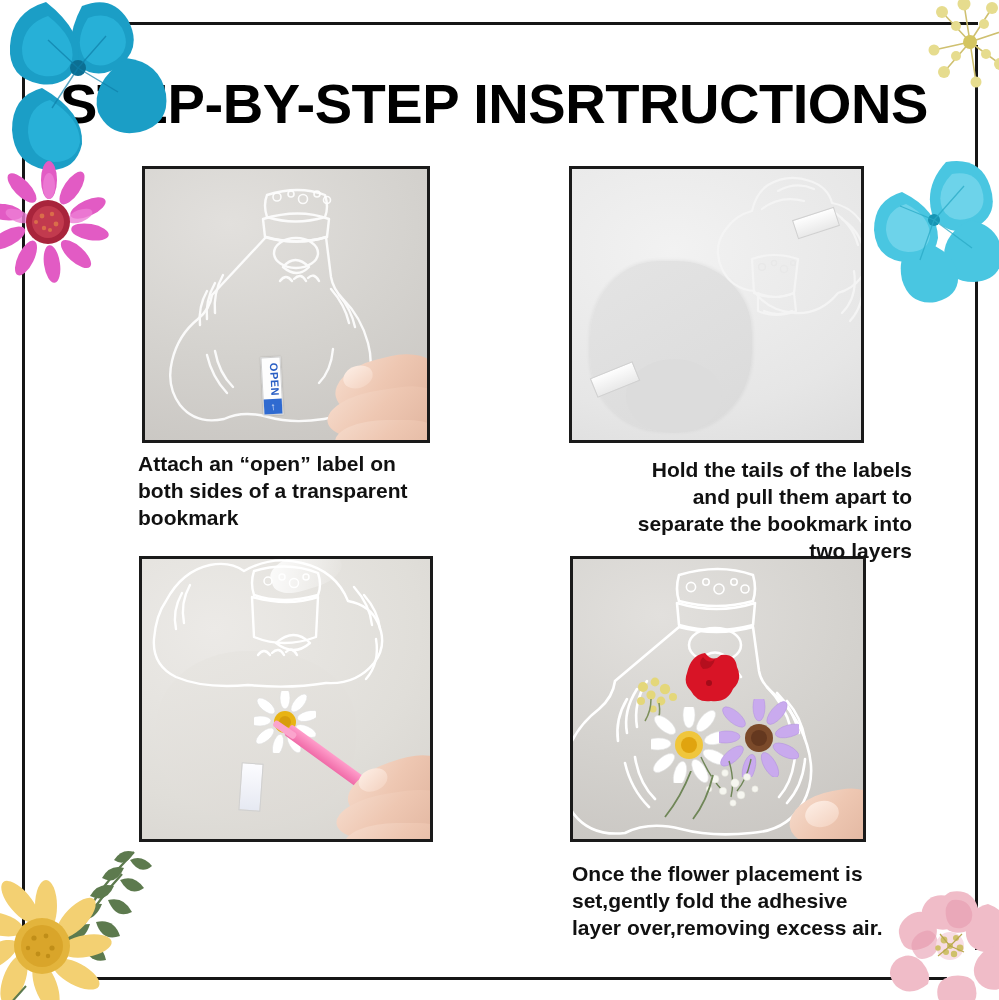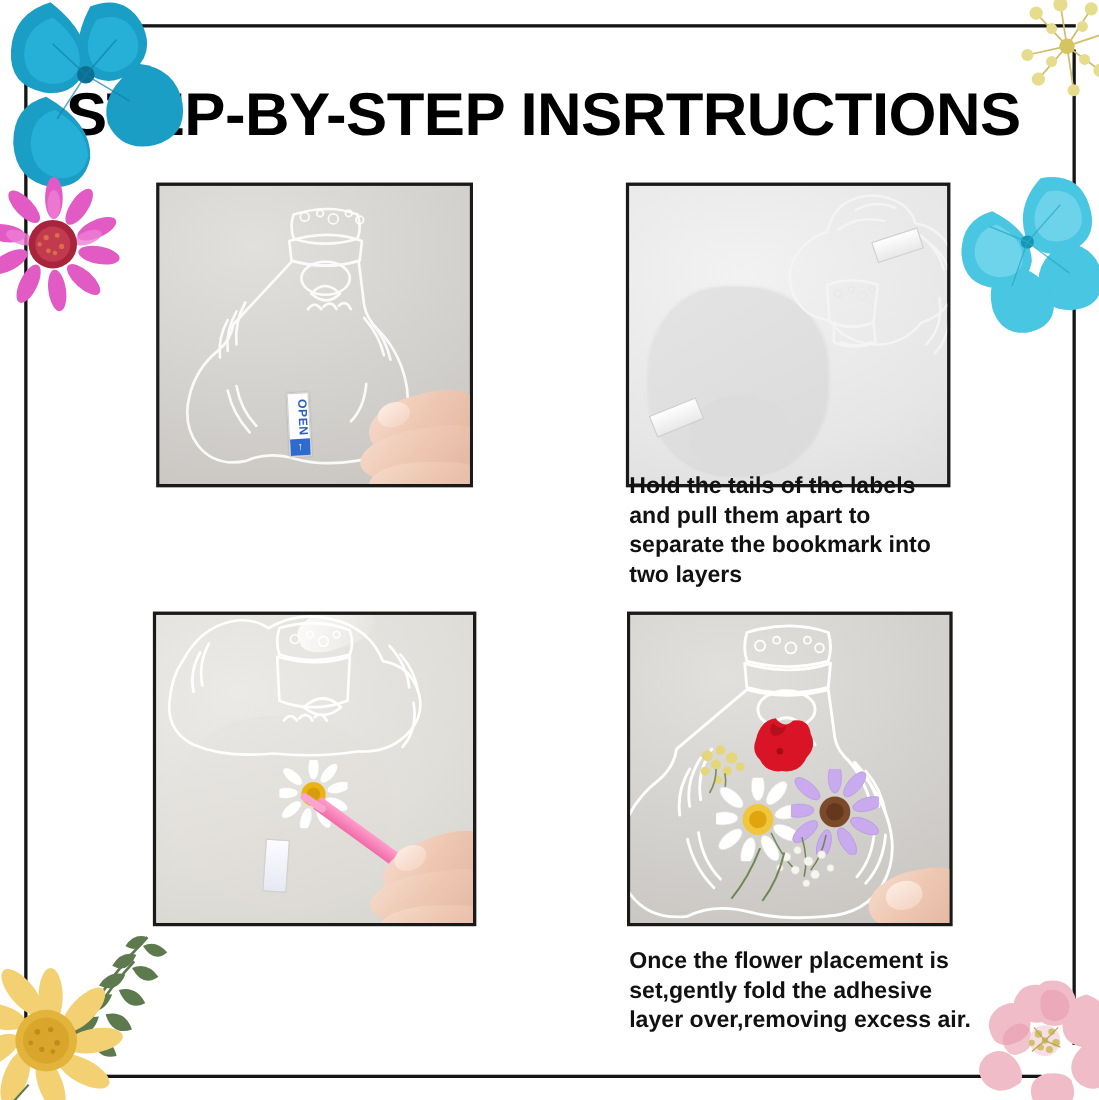--- a/index.html
+++ b/index.html
@@ -47,21 +47,21 @@
   .caption{
     position:absolute;
     font-family:"Liberation Sans", sans-serif;
     font-weight:700;
     font-size:21px;
     line-height:27px;
     color:#111;
     white-space:pre-line;
   }
   #cap1{left:138px;top:450px;width:330px;}
-  #cap2{left:572px;top:428px;width:340px;}
+  #cap2{left:572px;top:456px;width:340px;text-align:right;}
   #cap3{left:138px;top:860px;width:340px;}
   #cap4{left:572px;top:860px;width:350px;}
 
   
   .photo{position:absolute;inset:0;}
 
   
   .bg-grey{
     background:
       radial-gradient(120% 90% at 30% 20%, #e2e0dd 0%, #d4d2ce 55%, #c9c6c2 100%);
@@ -397,20 +397,23 @@
         </g>
       </svg>
     </div>
 
     <div style="position:absolute;right:-10px;bottom:-18px;width:96px;height:80px;">
       <div class="hand" style="left:12px;top:14px;width:92px;height:54px;border-radius:55% 40% 30% 50%;transform:rotate(-10deg);"></div>
       <div class="nail" style="left:28px;top:24px;width:34px;height:26px;transform:rotate(-14deg);"></div>
     </div>
   </div>
 
+  <div class="caption" id="cap1">Attach an “open” label on
+both sides of a transparent
+bookmark</div>
   <div class="caption" id="cap2">Hold the tails of the labels
 and pull them apart to
  separate the bookmark into
 two layers</div>
   <div class="caption" id="cap4">Once the flower placement is
 set,gently fold the adhesive
 layer over,removing excess air.</div>
 
   <div class="deco" style="left:-14px;top:-4px;">
     <svg width="190" height="185" viewBox="0 0 190 185">

